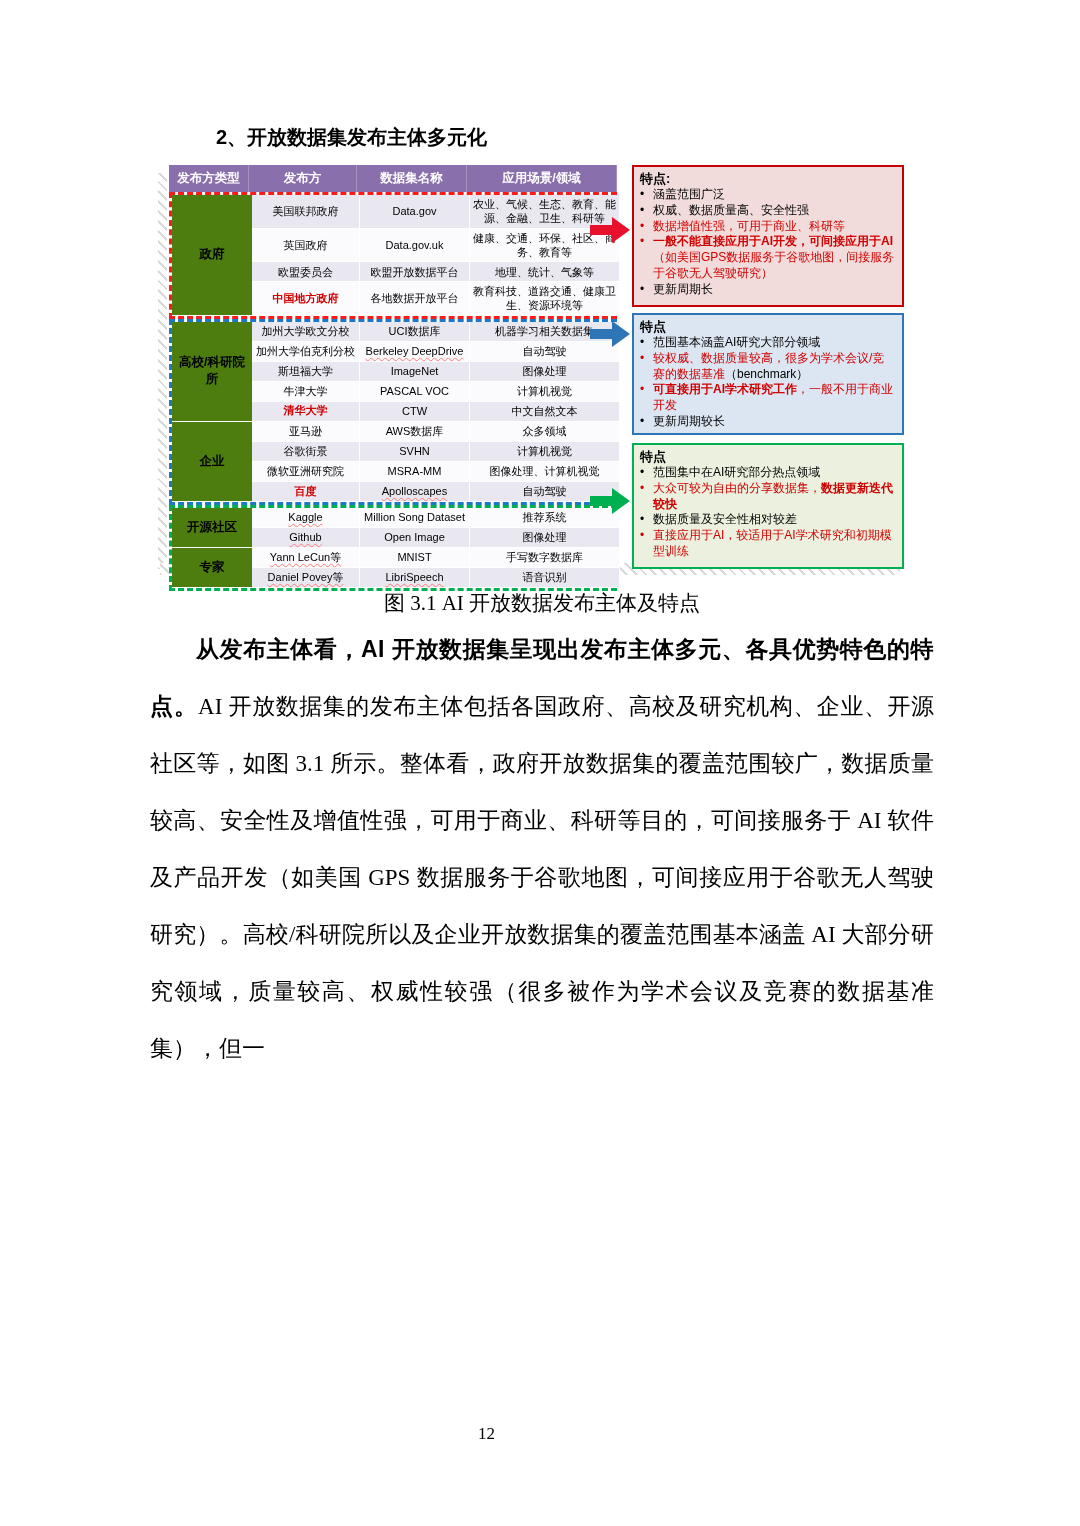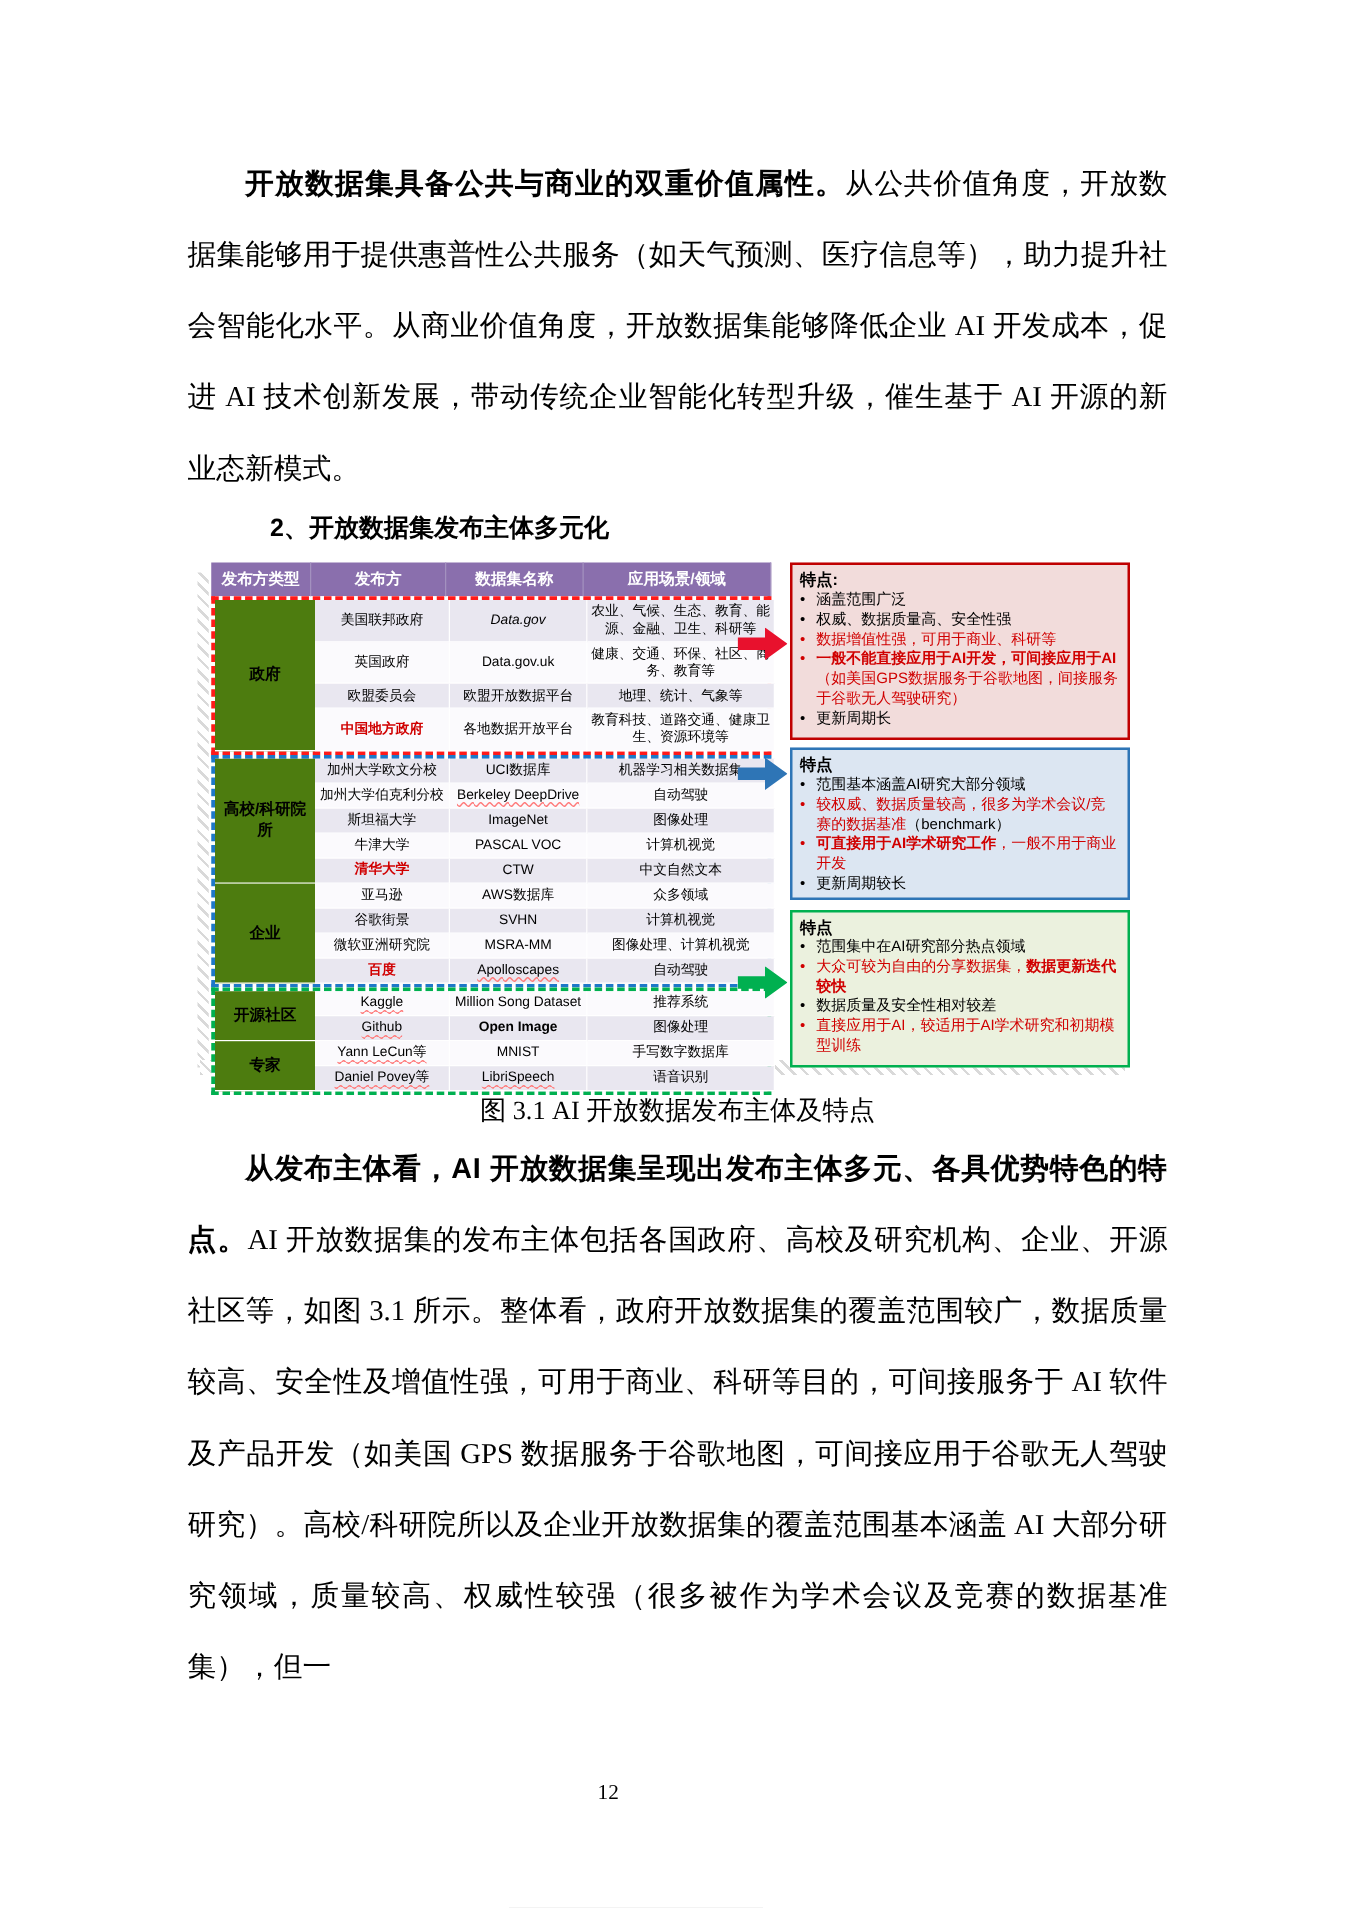--- a/index.html
+++ b/index.html
@@ -62,42 +62,39 @@
      clip-path:polygon(0 31%,55% 31%,55% 0,100% 50%,55% 100%,55% 69%,0 69%);}
 
   .caption{margin:10px 0 4px 0;text-align:center;font-size:21px;}
   .page-number{position:absolute;left:0;top:1424px;width:973px;text-align:center;font-size:17px;}
 </style>
 </head>
 <body>
 
 <div class="page">
   <div class="content">
-    <div id="para-slot-1">
-        <p class="body-para"><span class="b">开放数据集具备公共与商业的双重价值属性。</span><span>从公共价值角度，开放数据集能够用于提供惠普性公共服务（如天气预测、医疗信息等），助力提升社会智能化水平。从商业价值角度，开放数据集能够降低企业 AI 开发成本，促进 AI 技术创新发展，带动传统企业智能化转型升级，催生基于 AI 开源的新业态新模式。</span></p>
-      </div>
 
     <h2 class="section-heading">2、开放数据集发布主体多元化</h2>
 
     <div class="figure">
       <div class="hatch-left"></div>
       <div class="hatch-bottom"></div>
       <div class="tablecol" id="fig-table">
           <div class="thead">
             <div class="hc">发布方类型</div>
             <div class="hc">发布方</div>
             <div class="hc">数据集名称</div>
             <div class="hc">应用场景/领域</div>
           </div>
           <div class="grp gov">
             <div class="lab" style="grid-row: 1 / 5;">政府</div>
             <div class="cell odd" style="grid-area: 1 / 2;">
               <span>美国联邦政府</span>
             </div>
-            <div class="cell odd" style="grid-area: 1 / 3; font-style: italic;">
+            <div class="cell odd" style="grid-area: 1 / 3;">
               <span>Data.gov</span>
             </div>
             <div class="cell odd" style="grid-area: 1 / 4;">
               <span>农业、气候、生态、教育、能源、金融、卫生、科研等</span>
             </div>
             <div class="cell even" style="grid-area: 2 / 2;">
               <span>英国政府</span>
             </div>
             <div class="cell even" style="grid-area: 2 / 3;">
               <span>Data.gov.uk</span>
@@ -217,21 +214,21 @@
             </div>
             <div class="cell even" style="grid-area: 1 / 3;">
               <span>Million Song Dataset</span>
             </div>
             <div class="cell even" style="grid-area: 1 / 4;">
               <span>推荐系统</span>
             </div>
             <div class="cell odd" style="grid-area: 2 / 2;">
               <span class="wavy">Github</span>
             </div>
-            <div class="cell odd" style="grid-area: 2 / 3; font-weight: bold;">
+            <div class="cell odd" style="grid-area: 2 / 3;">
               <span>Open Image</span>
             </div>
             <div class="cell odd" style="grid-area: 2 / 4;">
               <span>图像处理</span>
             </div>
             <div class="cell even" style="grid-area: 3 / 2;">
               <span class="wavy">Yann LeCun等</span>
             </div>
             <div class="cell even" style="grid-area: 3 / 3;">
               <span>MNIST</span>

